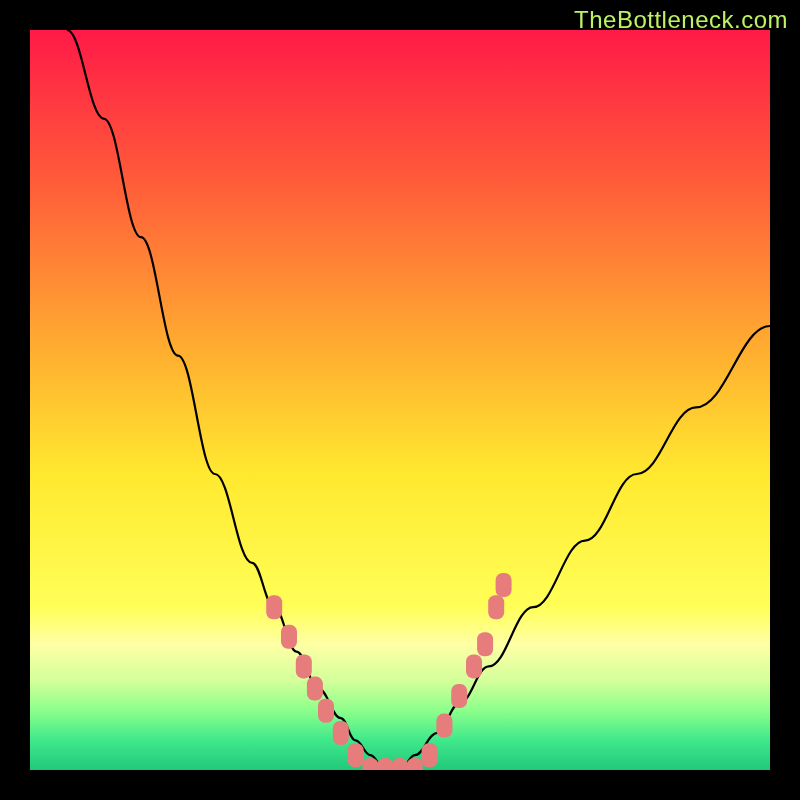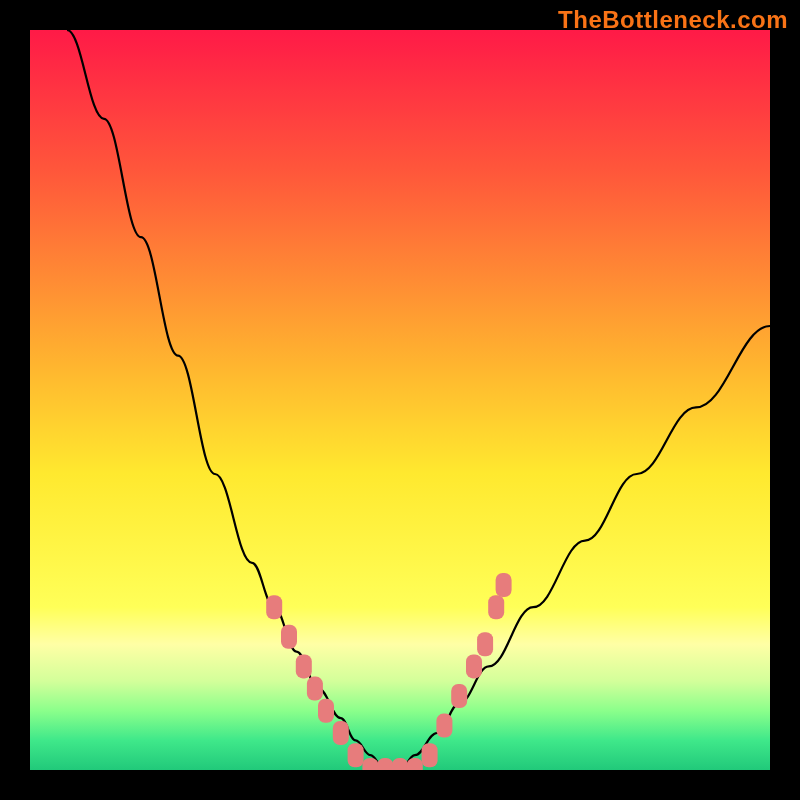--- a/index.html
+++ b/index.html
@@ -22,22 +22,22 @@
     top: 30px;
     width: 740px;
     height: 740px;
   }
   .watermark {
     position: absolute;
     top: 6px;
     right: 12px;
     font-family: Arial, Helvetica, sans-serif;
     font-size: 24px;
-    font-weight: 700;
-    color: #f97316;
+    font-weight: 400;
+    color: #bef264;
     letter-spacing: 0.5px;
   }
 </style>
 </head>
 <body>
 
 <div class="frame">
   <div class="plot-area">
     <svg width="740" height="740" viewBox="0 0 740 740">
       <defs>

